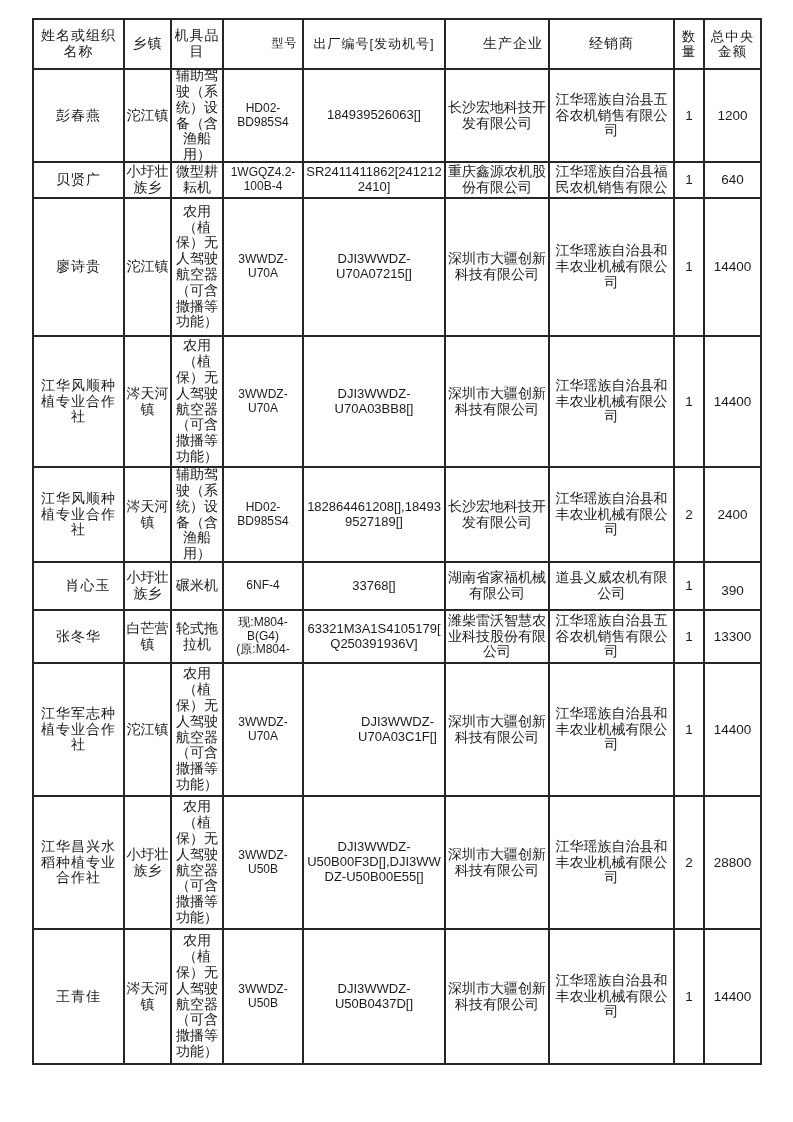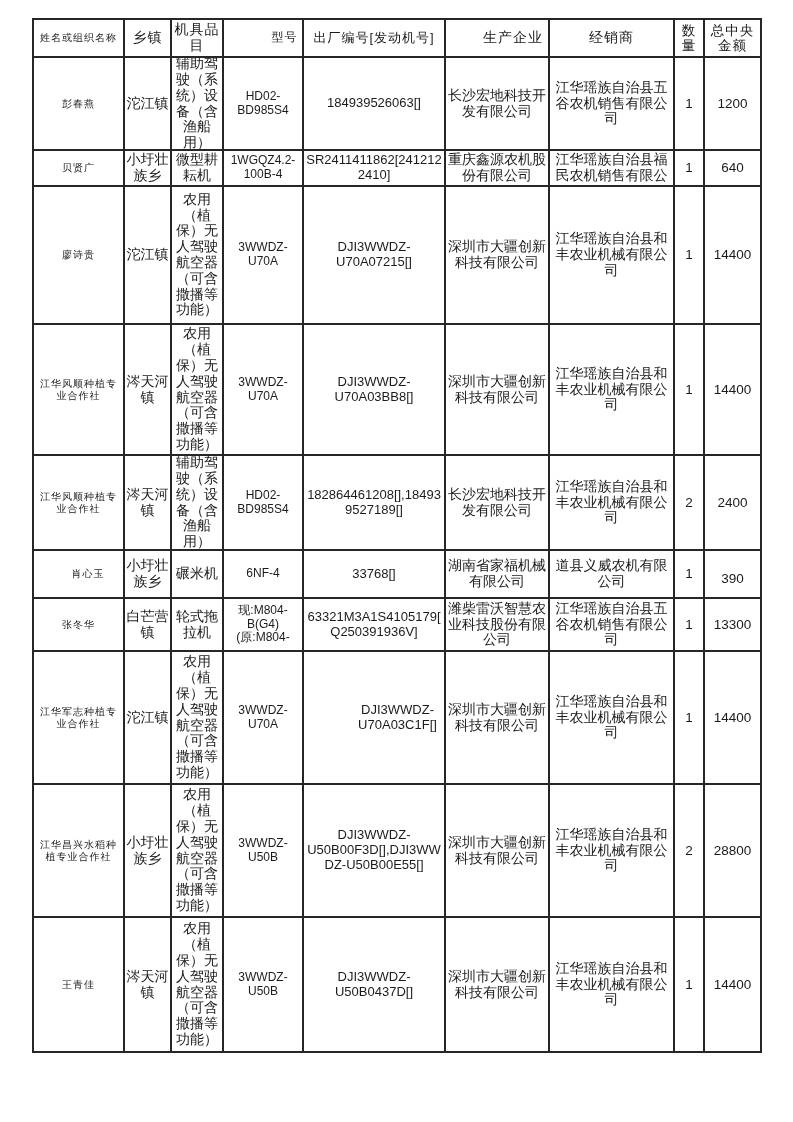--- a/index.html
+++ b/index.html
@@ -28,21 +28,21 @@
     align-items:center;
     justify-content:center;
     text-align:center;
     overflow:hidden;
     line-height:1.13;
     padding:0 1px;
     line-break:strict;
     overflow-wrap:break-word;
   }
   thead .wrap{font-size:14px;letter-spacing:1px;}
-  .c-name  .wrap{font-size:10px;letter-spacing:1px;}
+  .c-name  .wrap{font-size:14px;letter-spacing:1px;}
   .c-town  .wrap{font-size:14px;}
   .c-cat   .wrap{font-size:14px;}
   .c-model .wrap{font-size:12px;}
   .c-serial .wrap{font-size:13px;overflow-wrap:anywhere;}
   .c-mfr   .wrap{font-size:14px;}
   .c-dealer .wrap{font-size:14px;}
   .c-qty   .wrap{font-size:13.5px;}
   .c-amt   .wrap{font-size:13.5px;}
 </style>
 </head>
@@ -97,21 +97,21 @@
             <div class="wrap" style="height: 36px;">
               <span>经销商</span>
             </div>
           </th>
           <th class="c-qty">
             <div class="wrap" style="height: 36px;">
               <span>数量</span>
             </div>
           </th>
           <th class="c-amt">
-            <div class="wrap" style="height: 36px;">
+            <div class="wrap" style="height: 48px;">
               <span>总中央金额</span>
             </div>
           </th>
         </tr>
     </thead>
     <tbody id="table-body">
         <tr>
           <td class="c-name">
             <div class="wrap" style="height: 91px;">
               <span>彭春燕</span>

